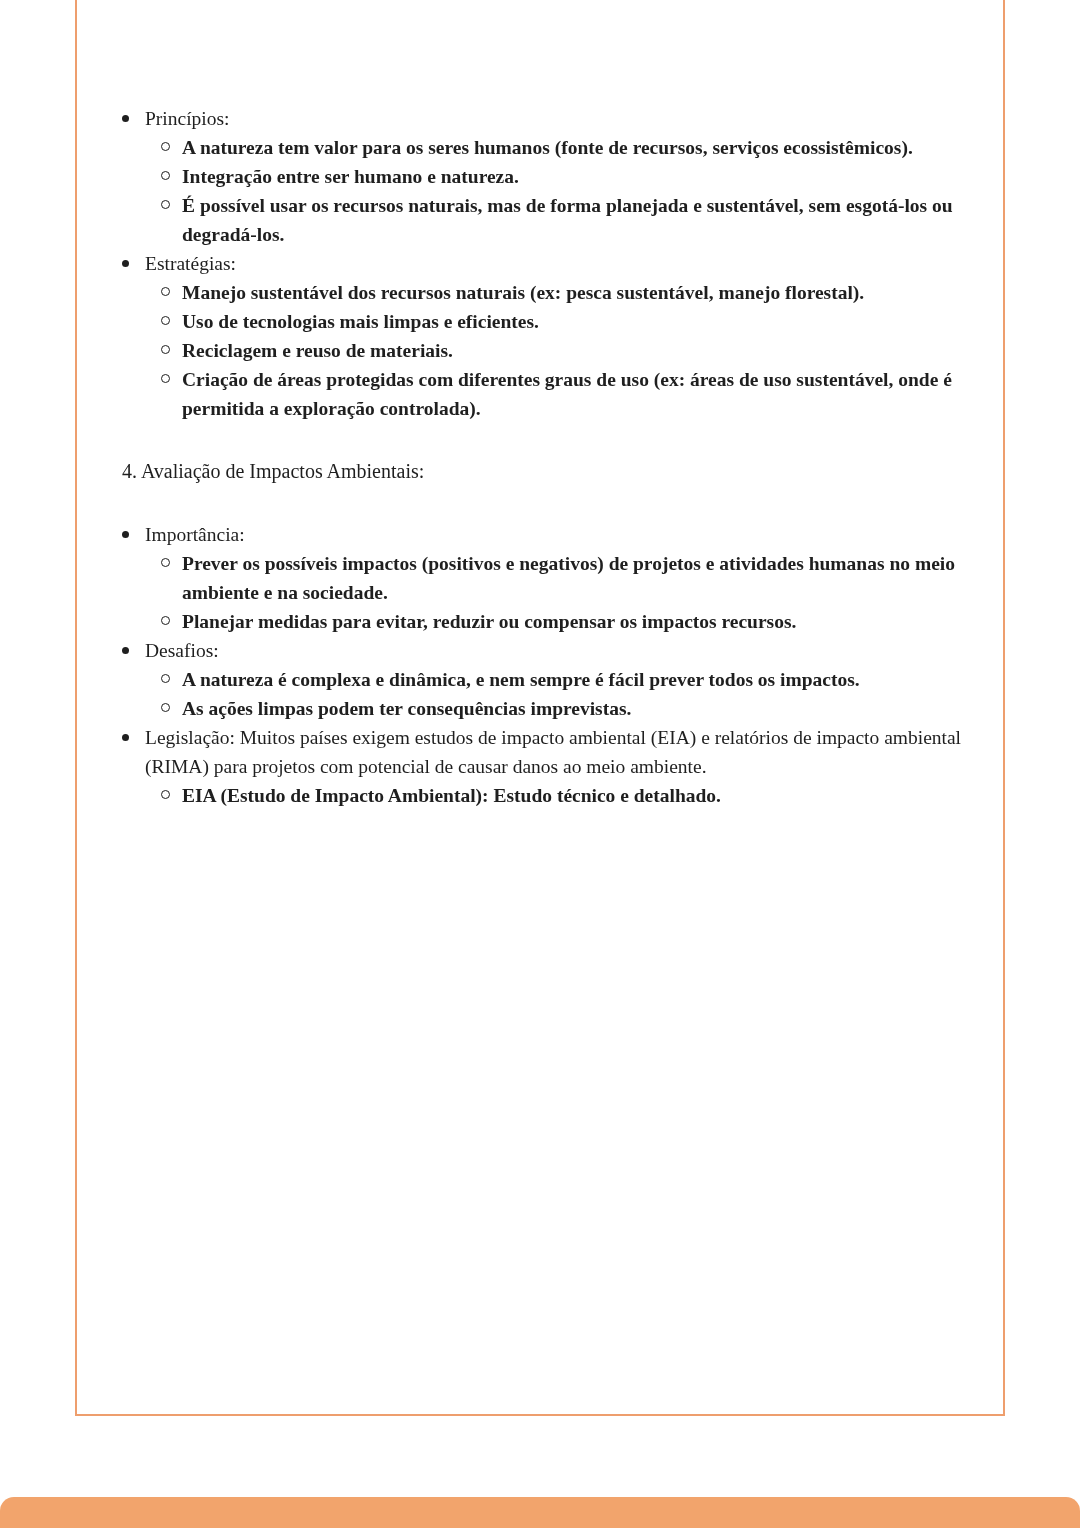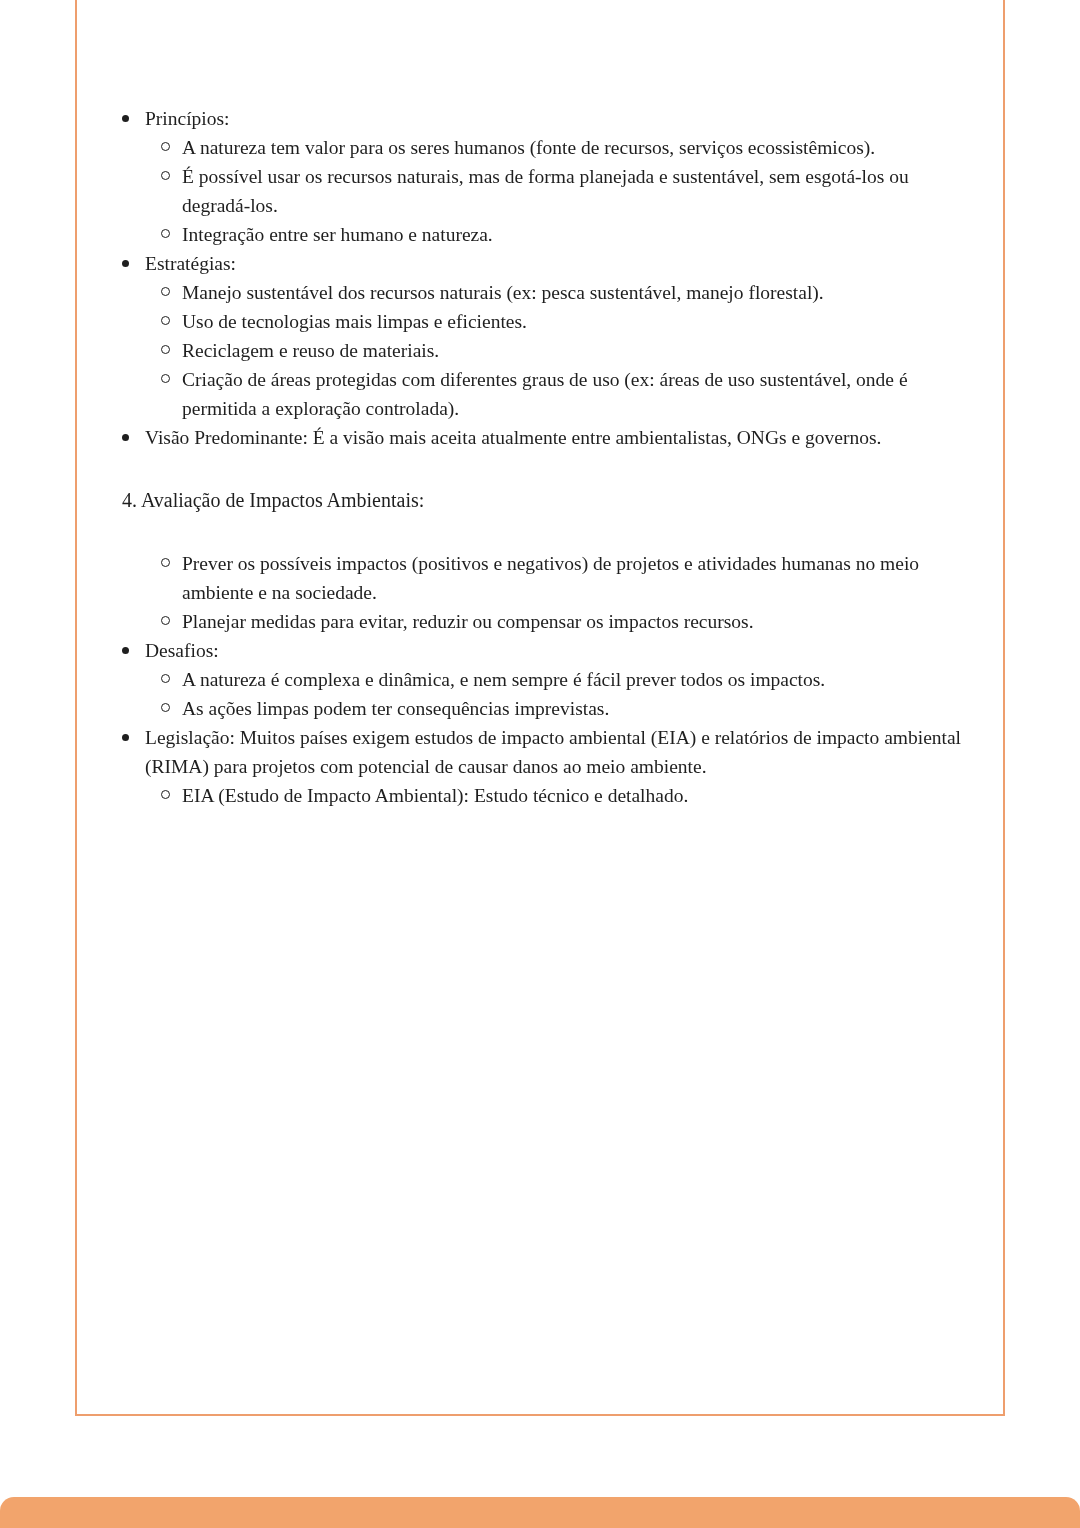--- a/index.html
+++ b/index.html
@@ -34,21 +34,21 @@
   }
   .li .txt { flex: 1 1 auto; }
   .l1 .marker {
     flex: 0 0 auto;
     width: 7px;
     height: 7px;
     border-radius: 50%;
     background: #1f1f1f;
     margin: 11px 16px 0 0;
   }
-  .l2 { margin-left: 39px; }
+  .l2 { margin-left: 39px; font-weight: bold; }
   .l2 .marker {
     flex: 0 0 auto;
     width: 9px;
     height: 9px;
     border-radius: 50%;
     border: 1.6px solid #1f1f1f;
     background: transparent;
     margin: 9px 12px 0 0;
   }
   .heading {
@@ -76,25 +76,25 @@
     <div class="li l1">
       <span class="marker"></span>
       <span class="txt">Princípios:</span>
     </div>
     <div class="li l2">
       <span class="marker"></span>
       <span class="txt">A natureza tem valor para os seres humanos (fonte de recursos, serviços ecossistêmicos).</span>
     </div>
     <div class="li l2">
       <span class="marker"></span>
-      <span class="txt">É possível usar os recursos naturais, mas de forma planejada e sustentável, sem esgotá-los ou degradá-los.</span>
+      <span class="txt">Integração entre ser humano e natureza.</span>
     </div>
     <div class="li l2">
       <span class="marker"></span>
-      <span class="txt">Integração entre ser humano e natureza.</span>
+      <span class="txt">É possível usar os recursos naturais, mas de forma planejada e sustentável, sem esgotá-los ou degradá-los.</span>
     </div>
 
     <div class="li l1">
       <span class="marker"></span>
       <span class="txt">Estratégias:</span>
     </div>
     <div class="li l2">
       <span class="marker"></span>
       <span class="txt">Manejo sustentável dos recursos naturais (ex: pesca sustentável, manejo florestal).</span>
     </div>
@@ -104,27 +104,27 @@
     </div>
     <div class="li l2">
       <span class="marker"></span>
       <span class="txt">Reciclagem e reuso de materiais.</span>
     </div>
     <div class="li l2">
       <span class="marker"></span>
       <span class="txt">Criação de áreas protegidas com diferentes graus de uso (ex: áreas de uso sustentável, onde é permitida a exploração controlada).</span>
     </div>
 
-    <div class="li l1">
-      <span class="marker"></span>
-      <span class="txt">Visão Predominante: É a visão mais aceita atualmente entre ambientalistas, ONGs e governos.</span>
-    </div>
 
     <h2 class="heading">4. Avaliação de Impactos Ambientais:</h2>
 
+    <div class="li l1">
+      <span class="marker"></span>
+      <span class="txt">Importância:</span>
+    </div>
     <div class="li l2">
       <span class="marker"></span>
       <span class="txt">Prever os possíveis impactos (positivos e negativos) de projetos e atividades humanas no meio ambiente e na sociedade.</span>
     </div>
     <div class="li l2">
       <span class="marker"></span>
       <span class="txt">Planejar medidas para evitar, reduzir ou compensar os impactos recursos.</span>
     </div>
 
     <div class="li l1">

